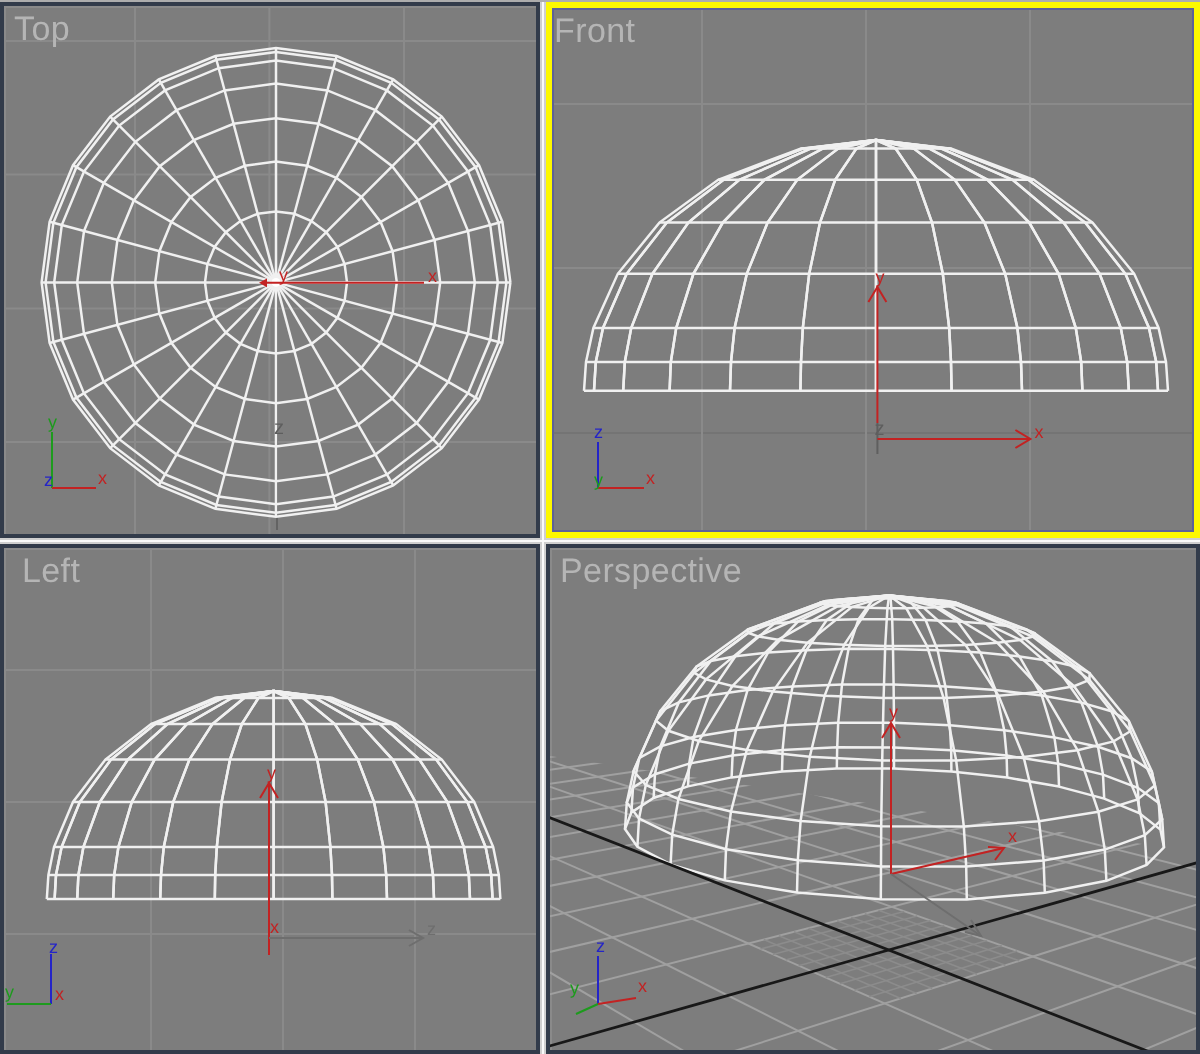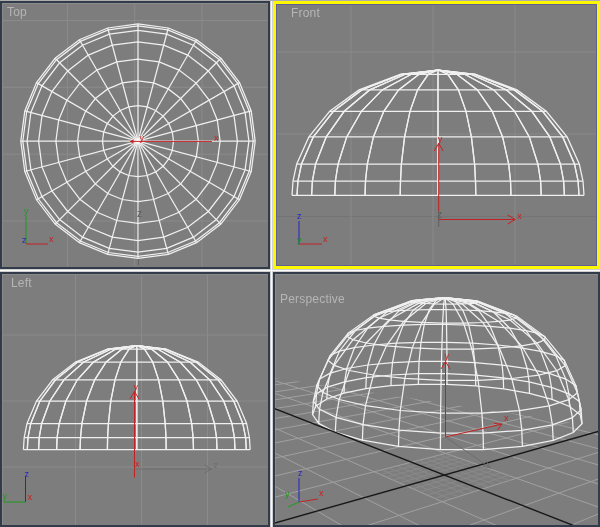--- a/index.html
+++ b/index.html
@@ -1,16 +1,16 @@
 <!DOCTYPE html>
 <html><head><meta charset="utf-8"><style>
 *{margin:0;padding:0;box-sizing:border-box}
 body{width:600px;height:527px;background:#cfcfcf;font-family:"Liberation Sans",sans-serif;overflow:hidden;position:relative}
 .pane{position:absolute;background:#7d7d7d;overflow:hidden;box-shadow:inset 1px 1px 0 #8a8a8a}
-.lbl{position:absolute;color:#b5b5b5;font-size:12px;z-index:5;-webkit-font-smoothing:antialiased;letter-spacing:0.2px}
+.lbl{position:absolute;color:#b5b5b5;font-size:17px;z-index:5;-webkit-font-smoothing:antialiased;letter-spacing:0.2px}
 </style></head><body>
 <div style="position:absolute;left:0;top:0;width:600px;height:1px;background:#adadad;z-index:9"></div>
 <div style="position:absolute;left:271px;top:0;width:1px;height:527px;background:#fafafa"></div>
 <div style="position:absolute;left:0;top:270px;width:600px;height:1px;background:#fafafa"></div>
 <div class="pane" style="left:0px;top:1px;width:270px;height:268px;border:2px solid #323b4a">
   <div style="position:absolute;left:0;top:0;width:266px;height:264px">
       <svg width="266" height="264" style="position:absolute;left:0;top:0">
         <line x1="0" y1="17.5" x2="266" y2="17.5" stroke="#8a8a8a" stroke-width="1"></line>
         <line x1="0" y1="84.3" x2="266" y2="84.3" stroke="#8a8a8a" stroke-width="1"></line>
         <line x1="0" y1="151.2" x2="266" y2="151.2" stroke="#8a8a8a" stroke-width="1"></line>
@@ -114,21 +114,21 @@
           <path d="M 230.7 210 L 238.2 214.5 L 230.7 219" fill="none" stroke="#c32222" stroke-width="1"></path>
           <text x="240.2" y="214" fill="#c32222" font-size="9">x</text>
           <text x="160.2" y="212.5" fill="#5e5e5e" font-size="10">z</text>
           <line x1="22" y1="239" x2="22" y2="216" stroke="#2424c8" stroke-width="1"></line>
           <text x="20" y="214" fill="#2424c8" font-size="9">z</text>
           <line x1="22" y1="239" x2="45" y2="239" stroke="#c32222" stroke-width="1"></line>
           <text x="46" y="237" fill="#c32222" font-size="9">x</text>
           <text x="20" y="238" fill="#1d9b1d" font-size="9">y</text>
         </svg>
       </div>
-  <div class="lbl" style="left:14px;top:1px">Front</div>
+  <div class="lbl" style="left:0;top:1px">Front</div>
   </div>
 </div>
 <div class="pane" style="left:0px;top:272px;width:270px;height:255px;border:2px solid #323b4a">
   <div style="position:absolute;left:0;top:0;width:266px;height:251px">
       <svg width="266" height="251" style="position:absolute;left:0;top:0">
         <line x1="0" y1="61" x2="266" y2="61" stroke="#8a8a8a" stroke-width="1"></line>
         <line x1="0" y1="127" x2="266" y2="127" stroke="#8a8a8a" stroke-width="1"></line>
         <line x1="0" y1="193" x2="266" y2="193" stroke="#8a8a8a" stroke-width="1"></line>
         <line x1="73.5" y1="0" x2="73.5" y2="251" stroke="#8a8a8a" stroke-width="1"></line>
         <line x1="139.5" y1="0" x2="139.5" y2="251" stroke="#8a8a8a" stroke-width="1"></line>
@@ -312,13 +312,13 @@
         <line x1="170.5" y1="163" x2="215.5" y2="194" stroke="#6e6e6e" stroke-width="1"></line>
         <path d="M 207.5 192 L 215.5 194 L 210.5 186" fill="none" stroke="#6e6e6e" stroke-width="1"></path>
         <line x1="24" y1="228" x2="24" y2="204" stroke="#2424c8" stroke-width="1"></line>
         <text x="23" y="202" fill="#2424c8" font-size="9">z</text>
         <line x1="24" y1="228" x2="13" y2="233" stroke="#1d9b1d" stroke-width="1"></line>
         <text x="10" y="223" fill="#1d9b1d" font-size="9">y</text>
         <line x1="24" y1="228" x2="43" y2="225" stroke="#c32222" stroke-width="1"></line>
         <text x="44" y="222" fill="#c32222" font-size="9">x</text>
       </svg>
     </div>
-  <div class="lbl" style="left:5px;top:18px">Perspective</div>
+  <div class="lbl" style="left:5px;top:2px">Perspective</div>
 </div>
 </body></html>

